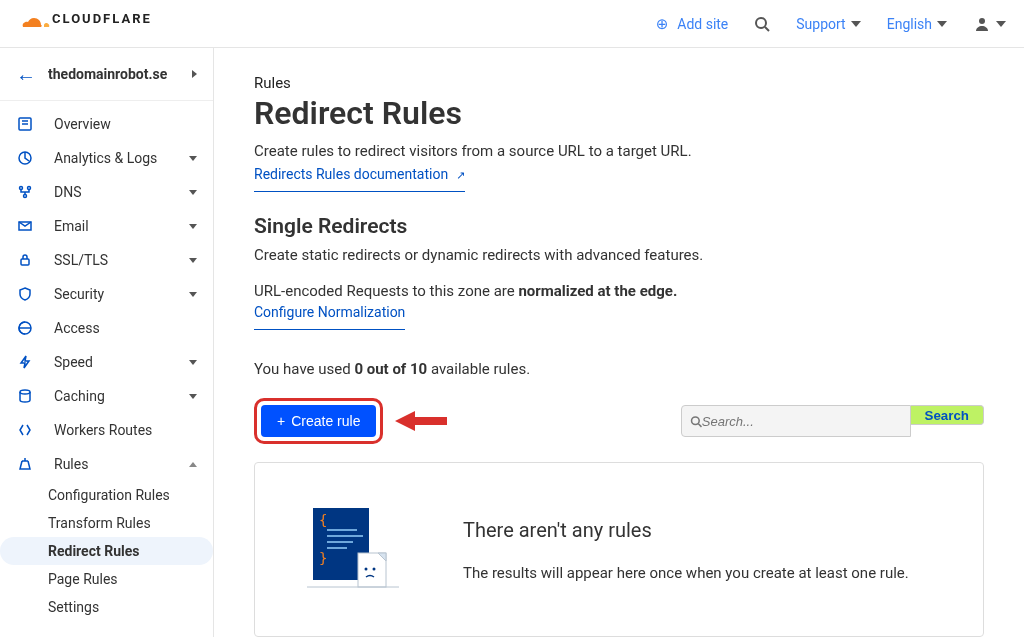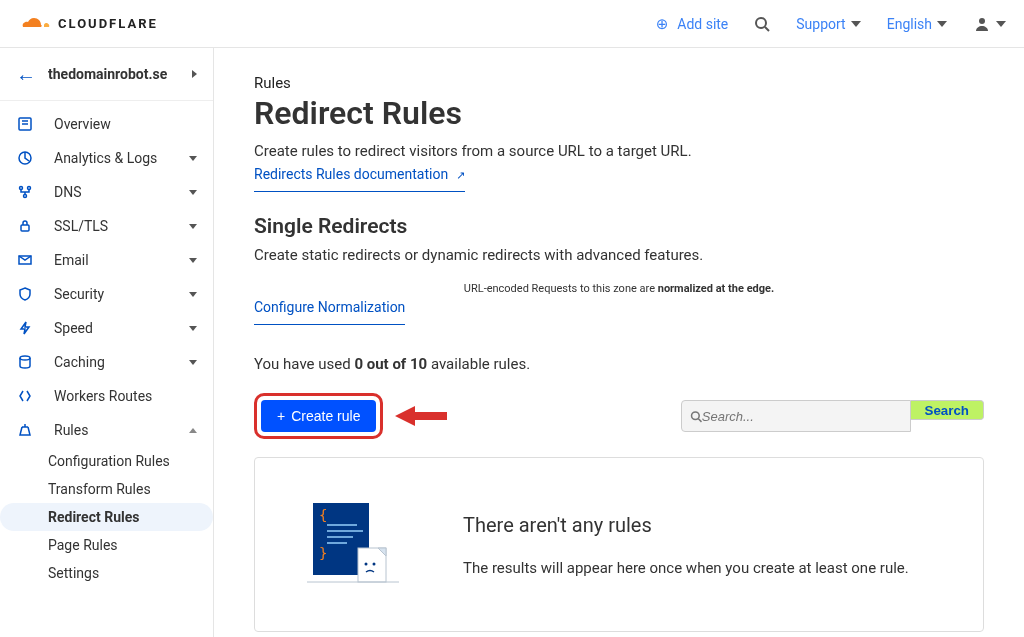--- a/index.html
+++ b/index.html
@@ -1,20 +1,20 @@
 <!DOCTYPE html>
 <html><head>
 <meta charset="utf-8">
 <style>
   * { box-sizing: border-box; margin: 0; padding: 0; }
   body { font-family: -apple-system, BlinkMacSystemFont, "Segoe UI", Roboto, sans-serif; font-size: 14px; color: #333; background: #fff; }
 
   
   .topbar { display: flex; align-items: center; justify-content: space-between; height: 48px; padding: 0 18px; border-bottom: 1px solid #e5e5e5; }
-  .logo { display: flex; align-items: center; gap: 6px; }
+  .logo { display: flex; }
   .logo-cloud { color: #f38020; }
   .logo-text { font-weight: 700; letter-spacing: 2px; font-size: 13px; color: #222; }
   .topbar-right { display: flex; align-items: center; gap: 26px; }
   .top-item { display: flex; align-items: center; gap: 5px; cursor: pointer; font-size: 14px; color: #3b82f6; }
   .caret-down { width: 0; height: 0; border-left: 5px solid transparent; border-right: 5px solid transparent; border-top: 6px solid #555; }
   .caret-down-sm { width: 0; height: 0; border-left: 4px solid transparent; border-right: 4px solid transparent; border-top: 5px solid #555; }
   .plus-circle::before { content: "⊕"; font-size: 15px; margin-right: 4px; }
 
   
   .layout { display: flex; height: calc(100vh - 48px); }
@@ -39,21 +39,21 @@
   .caret-up { width: 0; height: 0; border-left: 4px solid transparent; border-right: 4px solid transparent; border-bottom: 5px solid #888; }
 
   
   .crumb { font-size: 15px; color: #222; margin-bottom: 2px; }
   h1 { font-size: 32px; font-weight: 600; margin-bottom: 10px; }
   .lead { font-size: 15px; color: #333; margin-bottom: 6px; }
   .link { color: #0051c3; border-bottom: 1px solid #0051c3; padding-bottom: 9px; cursor: pointer; display: inline-flex; align-items: center; gap: 8px; }
   .ext-icon::after { content: "↗"; font-size: 11px; }
   h2 { font-size: 21px; font-weight: 600; margin: 22px 0 8px; }
   .desc { font-size: 15px; margin-bottom: 18px; }
-  .norm { font-size: 11px; margin-bottom: 4px; text-align: center; }
+  .norm { font-size: 15px; margin-bottom: 4px; }
   .usage { font-size: 15px; margin: 30px 0 20px; }
 
   
   .action-row { display: flex; align-items: center; justify-content: space-between; margin-bottom: 18px; }
   .create-wrap { border: 3px solid #d9302c; border-radius: 10px; padding: 4px; display: inline-block; }
   .create-btn { background: #0051ff; color: #fff; border: none; border-radius: 4px; padding: 8px 16px; font-size: 14px; cursor: pointer; display: flex; align-items: center; gap: 6px; }
   .arrow-annot { color: #d9302c; font-size: 0; margin-left: 12px; display: inline-flex; align-items: center; }
   .arrow-annot svg { width: 52px; height: 24px; }
   .left-group { display: flex; align-items: center; }
   .search-group { display: flex; }
@@ -145,45 +145,54 @@
               <circle cx="8" cy="12" r="1.5"></circle>
               <path d="M4 5v3h8V5M8 8v3"></path>
             </svg>
           </span>
         <span class="nav-label">DNS</span>
         <span class="nav-caret caret-down-sm"></span>
       </li>
       <li class="nav-item">
         <span class="icon">
             <svg width="16" height="16" viewBox="0 0 16 16" fill="none" stroke="#0051c3" stroke-width="1.5">
+              <rect x="2" y="4" width="12" height="8"></rect>
+              <path d="M2 4l6 4 6-4"></path>
+            </svg>
+          </span>
+        <span class="nav-label">Email</span>
+        <span class="nav-caret caret-down-sm"></span>
+      </li>
+      <li class="nav-item">
+        <span class="icon">
+            <svg width="16" height="16" viewBox="0 0 16 16" fill="none" stroke="#0051c3" stroke-width="1.5">
               <rect x="4" y="7" width="8" height="6" rx="1"></rect>
               <path d="M6 7V5a2 2 0 014 0v2"></path>
             </svg>
           </span>
         <span class="nav-label">SSL/TLS</span>
         <span class="nav-caret caret-down-sm"></span>
       </li>
       <li class="nav-item">
         <span class="icon">
             <svg width="16" height="16" viewBox="0 0 16 16" fill="none" stroke="#0051c3" stroke-width="1.5">
-              <rect x="2" y="4" width="12" height="8"></rect>
-              <path d="M2 4l6 4 6-4"></path>
-            </svg>
-          </span>
-        <span class="nav-label">Email</span>
-        <span class="nav-caret caret-down-sm"></span>
-      </li>
-      <li class="nav-item">
-        <span class="icon">
-            <svg width="16" height="16" viewBox="0 0 16 16" fill="none" stroke="#0051c3" stroke-width="1.5">
               <path d="M8 2l5 2v4c0 3-2 5-5 6-3-1-5-3-5-6V4z"></path>
             </svg>
           </span>
         <span class="nav-label">Security</span>
         <span class="nav-caret caret-down-sm"></span>
+      </li>
+      <li class="nav-item">
+        <span class="icon">
+            <svg width="16" height="16" viewBox="0 0 16 16" fill="none" stroke="#0051c3" stroke-width="1.5">
+              <circle cx="8" cy="8" r="6"></circle>
+              <path d="M8 2a6 6 0 000 12M2 8h12"></path>
+            </svg>
+          </span>
+        <span class="nav-label">Access</span>
       </li>
       <li class="nav-item">
         <span class="icon">
             <svg width="16" height="16" viewBox="0 0 16 16" fill="none" stroke="#0051c3" stroke-width="1.5">
               <path d="M9 2L4 9h4l-1 5 5-7H8z"></path>
             </svg>
           </span>
         <span class="nav-label">Speed</span>
         <span class="nav-caret caret-down-sm"></span>
       </li>

